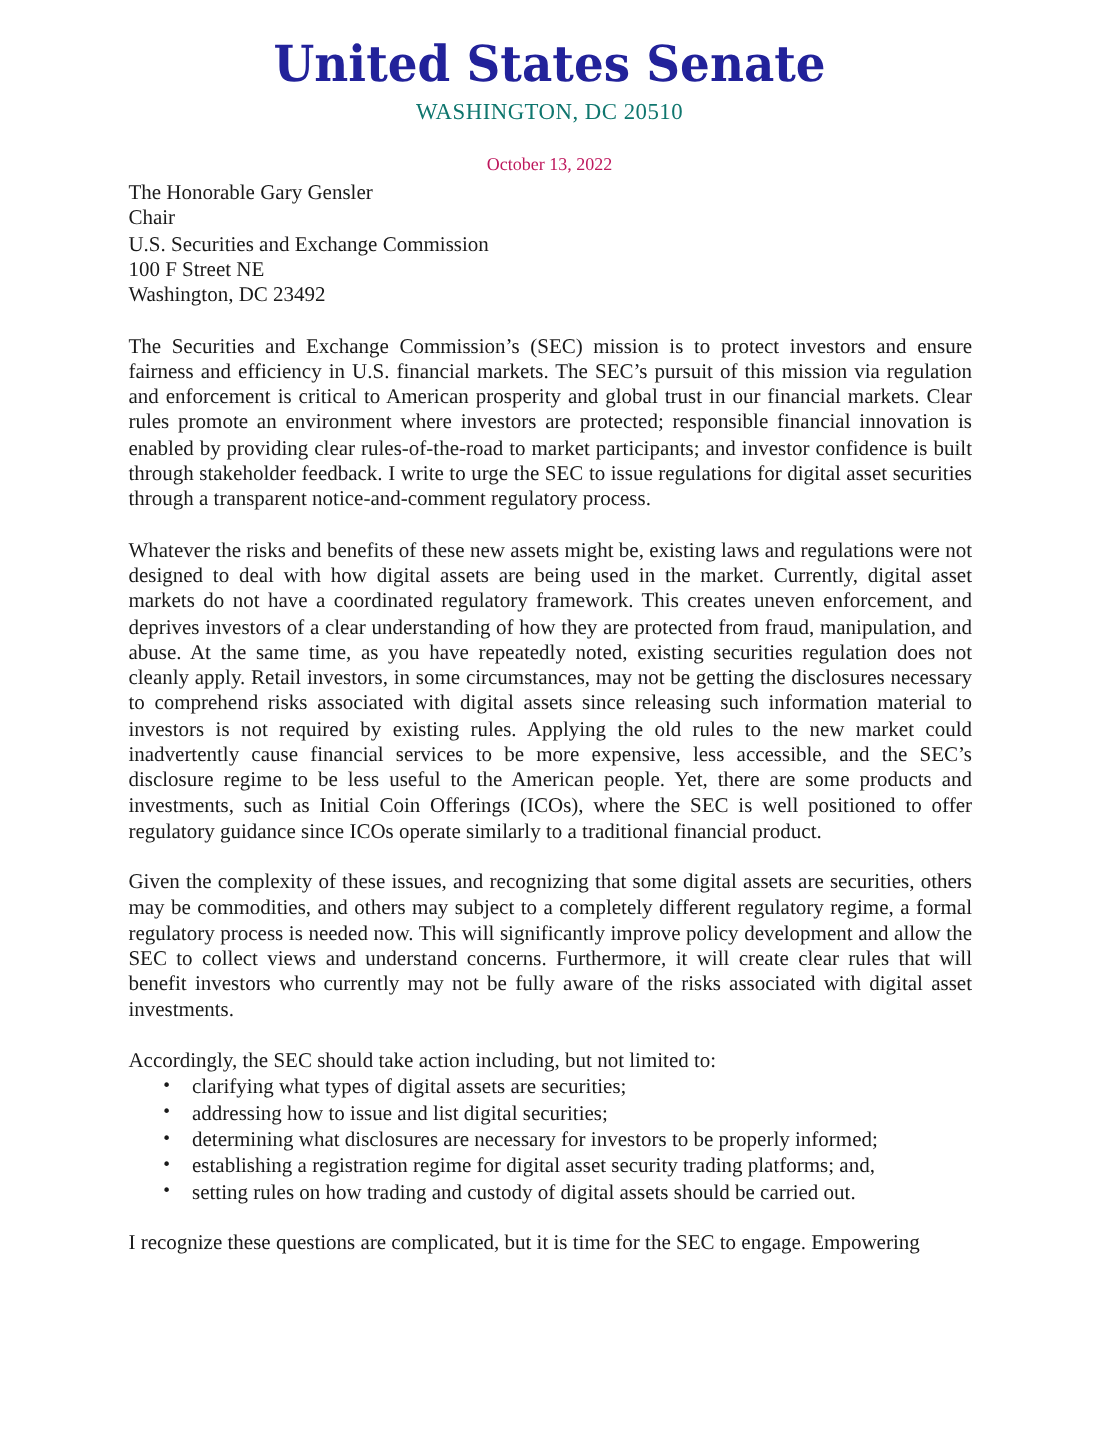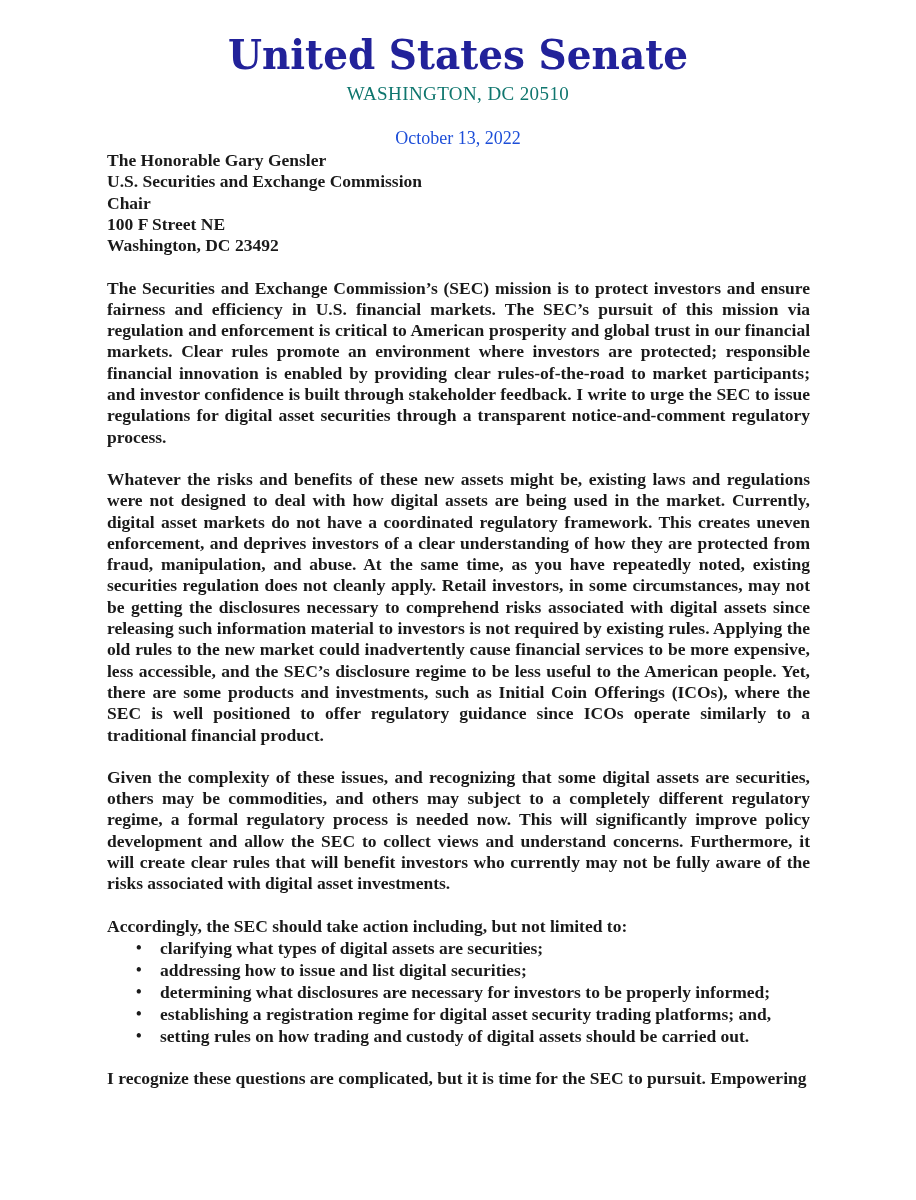--- a/index.html
+++ b/index.html
@@ -29,29 +29,28 @@
   }
   .senate-location {
     margin-top: 8px;
     font-size: 19px;
     letter-spacing: 0.4px;
     color: #0f766e;
   }
   .date-line {
     margin-top: 23px;
     text-align: center;
-    font-size: 18px;
+    font-size: 15px;
     line-height: 21px;
-    color: #1d4ed8;
+    color: #be185d;
   }
   .content {
     margin: 1px 106px 0 107px;
     font-size: 17.5px;
     line-height: 21.3px;
-    font-weight: bold;
   }
   .recipient div { white-space: nowrap; }
   .salutation { margin-top: 21px; }
   .para {
     margin: 21px 0 0 0;
     text-align: justify;
   }
   ul.action-list {
     margin: 0;
     padding: 0;
@@ -78,22 +77,22 @@
     <div class="senate-title">United States Senate</div>
     <div class="senate-location">WASHINGTON, DC 20510</div>
   </div>
 
   <div class="date-line">October 13, 2022</div>
 
   <div class="content">
 
     <div class="recipient">
       <div>The Honorable Gary Gensler</div>
+      <div>Chair</div>
       <div>U.S. Securities and Exchange Commission</div>
-      <div>Chair</div>
       <div>100 F Street NE</div>
       <div>Washington, DC 23492</div>
     </div>
 
 
     <p class="para">The Securities and Exchange Commission’s (SEC) mission is to protect investors and ensure fairness and efficiency in U.S. financial markets. The SEC’s pursuit of this mission via regulation and enforcement is critical to American prosperity and global trust in our financial markets. Clear rules promote an environment where investors are protected; responsible financial innovation is enabled by providing clear rules-of-the-road to market participants; and investor confidence is built through stakeholder feedback. I write to urge the SEC to issue regulations for digital asset securities through a transparent notice-and-comment regulatory process.</p>
 
     <p class="para">Whatever the risks and benefits of these new assets might be, existing laws and regulations were not designed to deal with how digital assets are being used in the market. Currently, digital asset markets do not have a coordinated regulatory framework. This creates uneven enforcement, and deprives investors of a clear understanding of how they are protected from fraud, manipulation, and abuse. At the same time, as you have repeatedly noted, existing securities regulation does not cleanly apply. Retail investors, in some circumstances, may not be getting the disclosures necessary to comprehend risks associated with digital assets since releasing such information material to investors is not required by existing rules. Applying the old rules to the new market could inadvertently cause financial services to be more expensive, less accessible, and the SEC’s disclosure regime to be less useful to the American people. Yet, there are some products and investments, such as Initial Coin Offerings (ICOs), where the SEC is well positioned to offer regulatory guidance since ICOs operate similarly to a traditional financial product.</p>
 
     <p class="para">Given the complexity of these issues, and recognizing that some digital assets are securities, others may be commodities, and others may subject to a completely different regulatory regime, a formal regulatory process is needed now. This will significantly improve policy development and allow the SEC to collect views and understand concerns. Furthermore, it will create clear rules that will benefit investors who currently may not be fully aware of the risks associated with digital asset investments.</p>
@@ -116,16 +115,16 @@
       <li>
         <span class="bullet">•</span>
         <span>establishing a registration regime for digital asset security trading platforms; and,</span>
       </li>
       <li>
         <span class="bullet">•</span>
         <span>setting rules on how trading and custody of digital assets should be carried out.</span>
       </li>
     </ul>
 
-    <p class="para">I recognize these questions are complicated, but it is time for the SEC to pursuit. Empowering</p>
+    <p class="para">I recognize these questions are complicated, but it is time for the SEC to engage. Empowering</p>
 
   </div>
 </div>
 
 </body></html>

